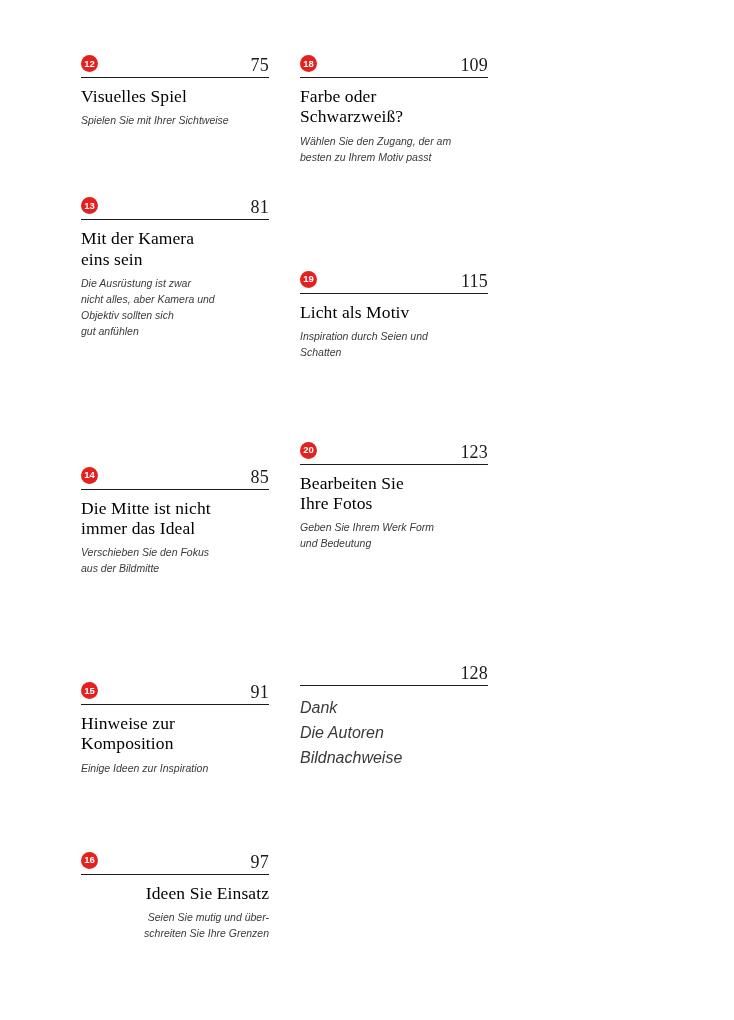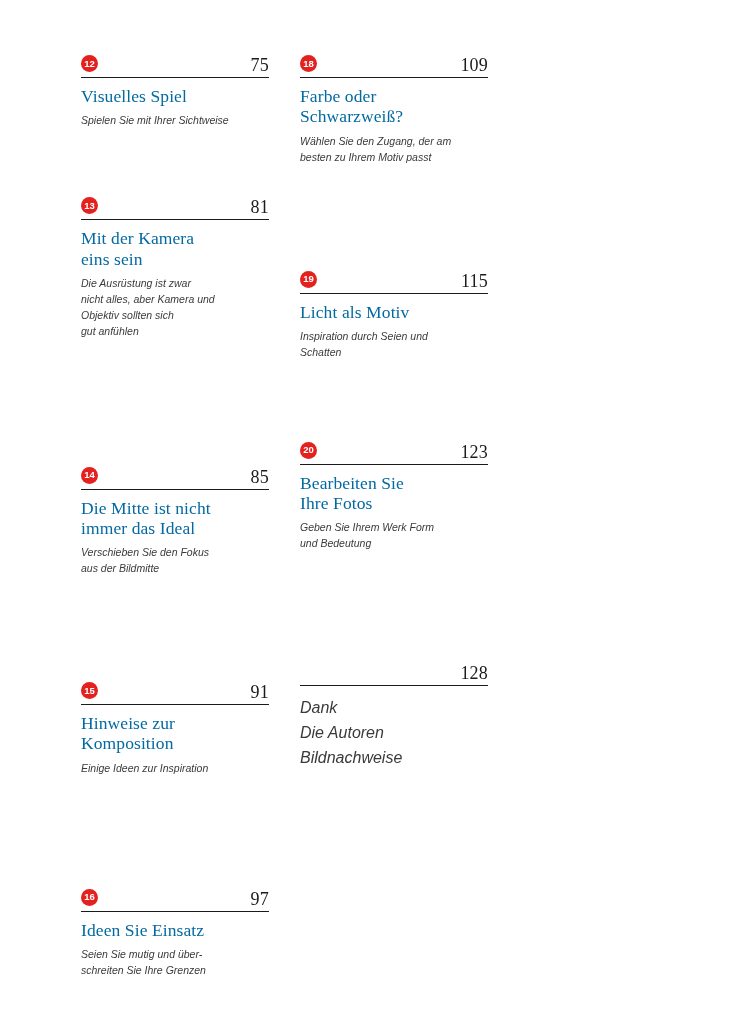--- a/index.html
+++ b/index.html
@@ -76,21 +76,21 @@
     font-size: 18px;
     line-height: 1;
     color: #1b1b1b;
     letter-spacing: 0.2px;
   }
 
   .entry-title {
     font-family: "Liberation Serif", serif;
     font-size: 17.5px;
     line-height: 1.16;
-    color: #0369a1;
+    color: #000000;
     margin-top: 8px;
     letter-spacing: 0.1px;
   }
 
   .entry-sub {
     font-family: "Liberation Sans", sans-serif;
     font-style: italic;
     font-size: 10.5px;
     line-height: 1.52;
     color: #3a3a3a;
@@ -167,21 +167,21 @@
             <div class="page-number">91</div>
           </div>
           <div class="entry-title">
             <div>Hinweise zur</div>
             <div>Komposition</div>
           </div>
           <div class="entry-sub">
             <span>Einige Ideen zur Inspiration</span>
           </div>
         </div>
-        <div class="entry" style="margin-top: 105px;">
+        <div class="entry" style="margin-top: 68px; text-align: right;">
           <div class="entry-head">
             <div class="badge">16</div>
             <div class="page-number">97</div>
           </div>
           <div class="entry-title">
             <div>Ideen Sie Einsatz</div>
           </div>
           <div class="entry-sub">
             <span>Seien Sie mutig und über-</span>
             <span>schreiten Sie Ihre Grenzen</span>

